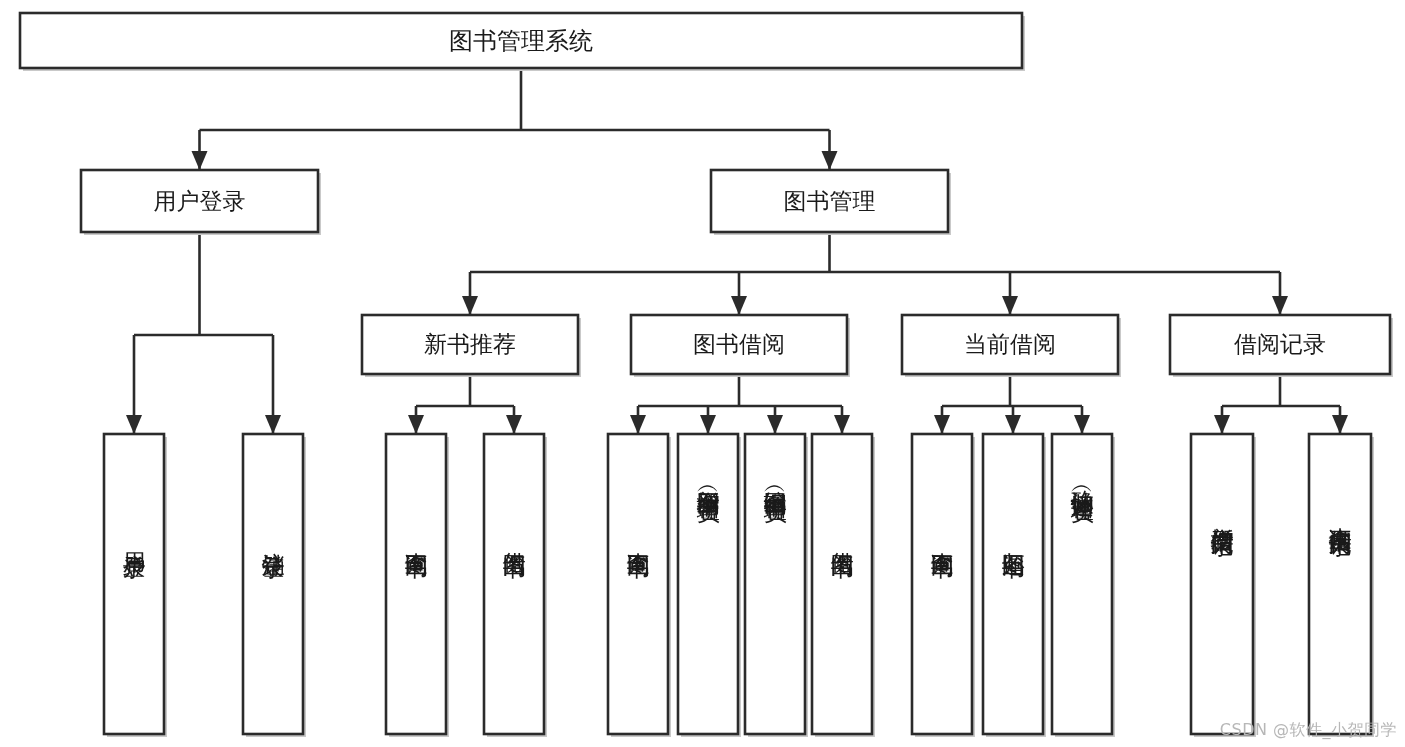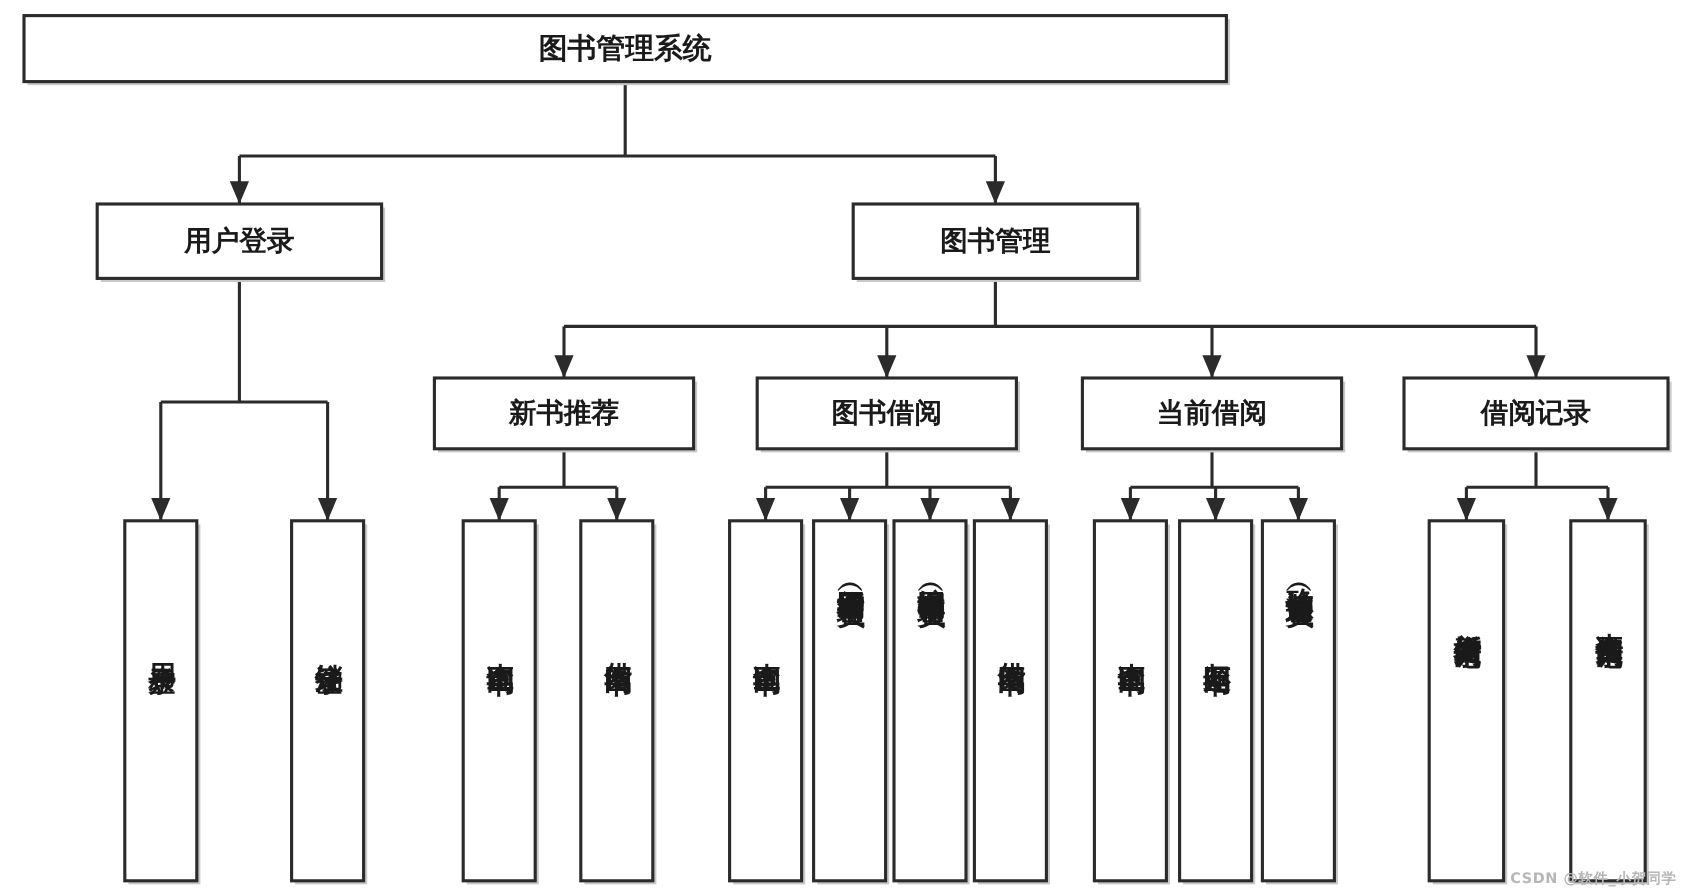--- a/index.html
+++ b/index.html
@@ -9,21 +9,20 @@
   }
   body {
     font-family: "DejaVu Sans", "Liberation Sans", sans-serif;
   }
   #diagram-root {
     position: relative;
     width: 1405px;
     height: 747px;
     background: #ffffff;
     overflow: hidden;
-    font-weight: bold;
   }
   svg.diagram-canvas {
     position: absolute;
     left: 0;
     top: 0;
     width: 1405px;
     height: 747px;
     display: block;
   }
   .node-box {
@@ -70,21 +69,21 @@
     line-height: 1.02;
     color: #1a1a1a;
     letter-spacing: 1.5px;
     white-space: nowrap;
   }
   .watermark {
     position: absolute;
     right: 8px;
     bottom: 6px;
     font-family: "DejaVu Sans", "Liberation Sans", sans-serif;
-    font-size: 12px;
+    font-size: 16px;
     color: #b7b7b7;
     letter-spacing: 0.5px;
     white-space: nowrap;
     pointer-events: none;
   }
 </style>
 </head>
 <body>
 
 <div id="diagram-root">

